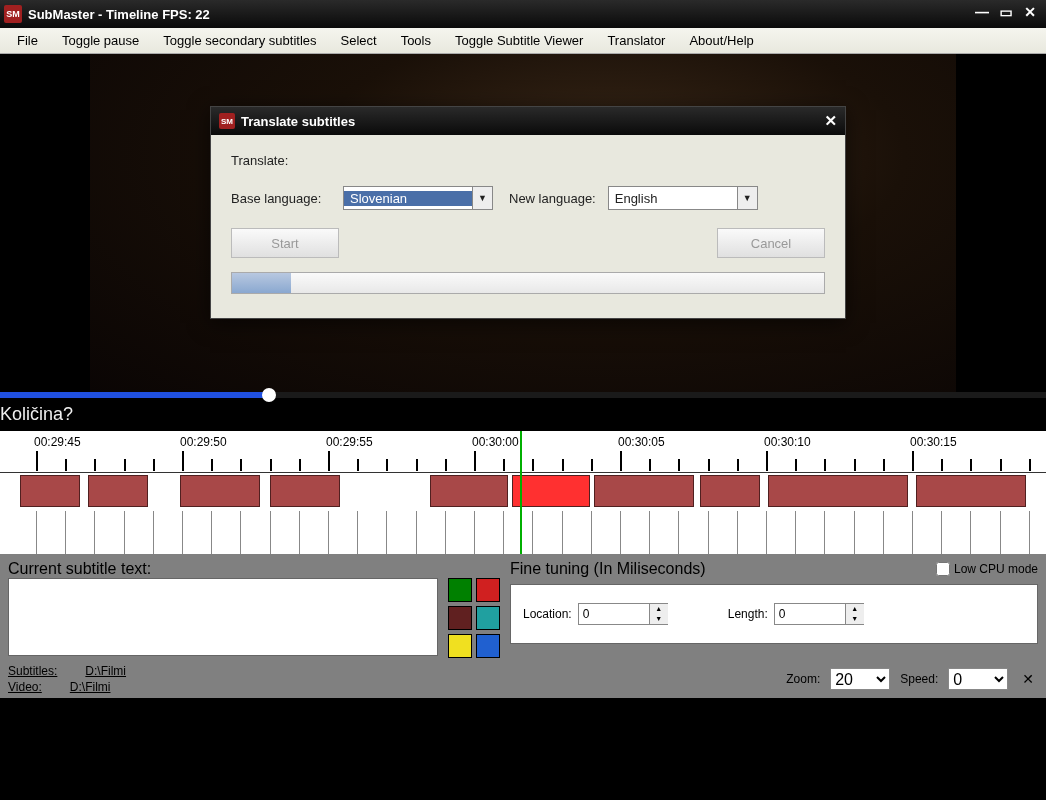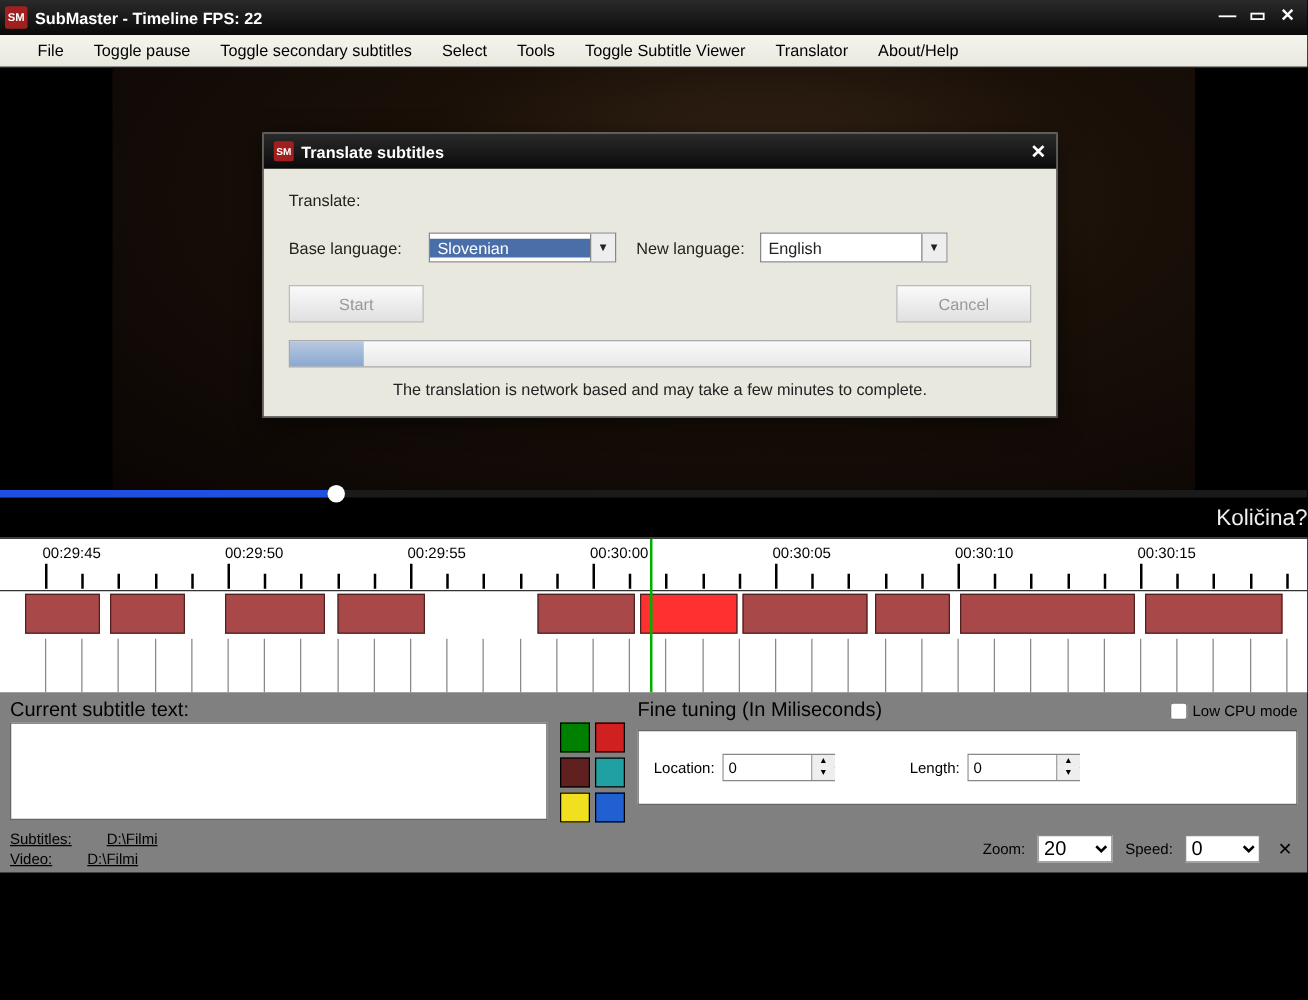--- a/index.html
+++ b/index.html
@@ -3,29 +3,29 @@
 <meta charset="utf-8">
 <style>
 * { box-sizing: border-box; margin: 0; padding: 0; font-family: Tahoma, sans-serif; }
 body { background: #000; width: 1046px; height: 800px; overflow: hidden; position: relative; }
 
 .titlebar { background: linear-gradient(to bottom, #2a2a2a, #0a0a0a); height: 28px; display: flex; align-items: center; padding: 0 4px; color: #fff; font-size: 13px; font-weight: bold; }
 .titlebar .icon { width: 18px; height: 18px; background: #a02020; border-radius: 2px; margin-right: 6px; display: flex; align-items: center; justify-content: center; font-size: 9px; color: #fff; }
 .titlebar .spacer { flex: 1; }
 .titlebar .winbtn { width: 24px; height: 18px; text-align: center; cursor: pointer; color: #fff; font-size: 14px; line-height: 14px; }
 
-.menubar { background: linear-gradient(to bottom, #f5f5ee, #e8e8de); height: 26px; display: flex; align-items: center; padding: 0 18px; border-bottom: 1px solid #aaa; }
+.menubar { background: linear-gradient(to bottom, #f5f5ee, #e8e8de); height: 26px; display: flex; align-items: center; padding: 0 5px; border-bottom: 1px solid #aaa; }
 .menubar .menuitem { padding: 4px 12px; font-size: 13px; cursor: pointer; }
 
 .video-area { height: 376px; background: #000; position: relative; overflow: hidden; }
 .video-frame { position: absolute; left: 90px; top: 0; right: 90px; height: 340px; background: radial-gradient(ellipse at 60% 30%, #3a2818 0%, #1a1008 40%, #0a0504 100%); }
 .progress-track { position: absolute; left: 0; right: 0; top: 338px; height: 6px; background: #1a1a1a; }
 .progress-fill { height: 100%; width: 25.5%; background: #2050e0; }
 .progress-thumb { position: absolute; top: 334px; left: 25%; width: 14px; height: 14px; border-radius: 50%; background: #fff; }
-.subtitle-overlay { position: absolute; left: 0; right: 0; top: 348px; text-align: right; color: #eee; font-size: 18px; line-height: 24px; }
+.subtitle-overlay { position: absolute; left: 0; right: 0; top: 348px; text-align: left; color: #eee; font-size: 18px; line-height: 24px; }
 
 .timeline { height: 124px; background: #fff; border-top: 1px solid #000; position: relative; overflow: hidden; }
 .tick-row { height: 42px; position: relative; border-bottom: 1px solid #333; }
 .tick-label { position: absolute; top: 4px; font-size: 12px; color: #000; }
 .tick-major { position: absolute; top: 20px; width: 2px; height: 20px; background: #000; }
 .tick-minor { position: absolute; top: 28px; width: 2px; height: 12px; background: #000; }
 .block-row { height: 38px; position: relative; }
 .sub-block { position: absolute; top: 2px; height: 32px; background: #a84848; border: 1px solid #502020; }
 .sub-block.active { background: #ff3030; }
 .playhead { position: absolute; top: 0; bottom: 0; width: 2px; background: #00b000; left: 520px; }
@@ -298,15 +298,14 @@
         <span class="arrow">▼</span>
       </div>
     </div>
     <div class="d-buttons">
       <button class="d-btn">Start</button>
       <button class="d-btn">Cancel</button>
     </div>
     <div class="d-progress">
       <div class="d-progress-fill"></div>
     </div>
-    <div class="d-note">The translation is network based and may take a few minutes to complete.</div>
   </div>
 </div>
 
 </body></html>

